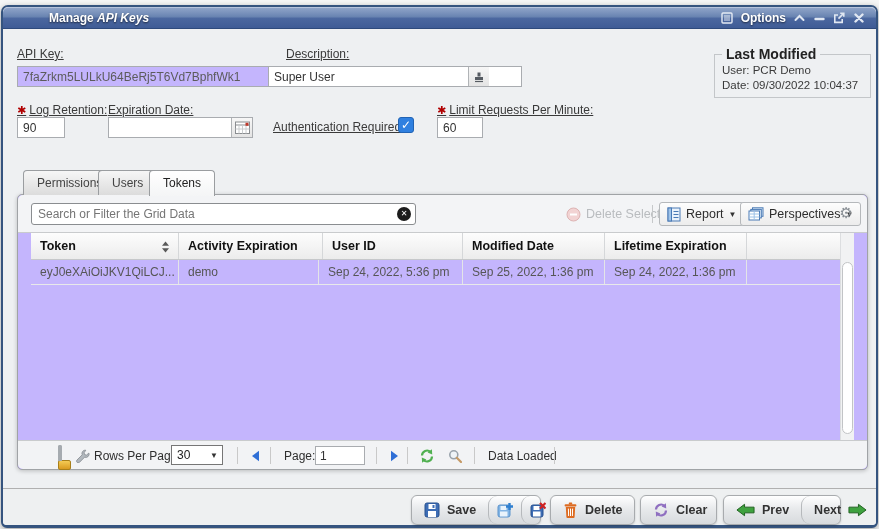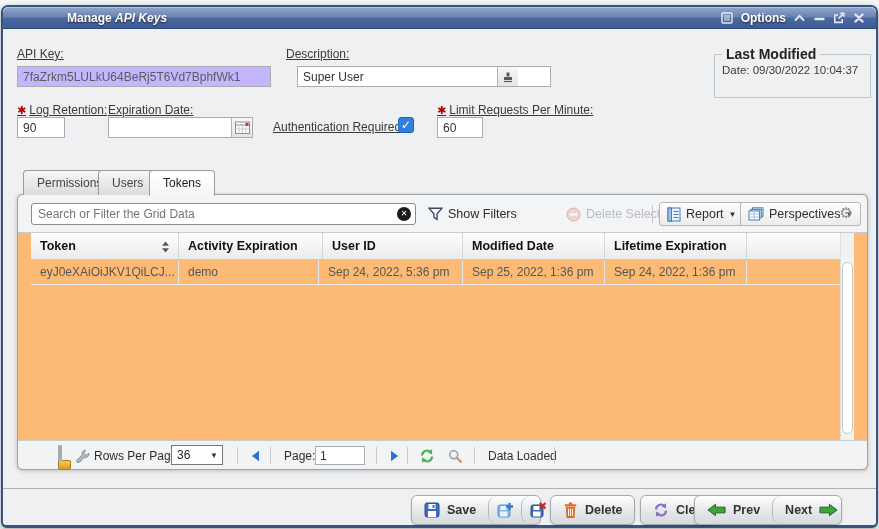--- a/index.html
+++ b/index.html
@@ -6,21 +6,21 @@
   html,body { width:879px; height:529px; }
   body { font-family:"Liberation Sans","DejaVu Sans",sans-serif; background:#f5f6f6; position:relative; overflow:hidden; }
   .window { position:absolute; left:1px; top:5px; width:877px; height:523px;
             border:2px solid #35547f; border-bottom-width:3px; border-radius:7px 7px 6px 6px;
             background:#eef0f2; box-shadow:0 2px 6px rgba(0,0,0,.35); }
   
   .titlebar { position:absolute; left:0; top:0; right:0; height:22px;
               background:linear-gradient(#93a7cb, #6a85b2 45%, #4b679f 55%, #3f5c96);
               border-radius:5px 5px 0 0; border-bottom:1px solid #2e4a7c;
               box-shadow:inset 0 1px 0 rgba(255,255,255,.35); display:flex; align-items:center; }
-  .title { margin-left:24px; font-size:12px; font-weight:bold; color:#fff; text-shadow:0 1px 2px rgba(0,0,0,.65);padding-left:40px; }
+  .title { margin-left:6px; font-size:12px; font-weight:bold; color:#fff; text-shadow:0 1px 2px rgba(0,0,0,.65);padding-left:40px; }
   .title em { font-style:italic; }
   .tb-right { position:absolute; right:10px; top:0; height:22px; display:flex; align-items:center; gap:6px; }
   .tb-btn { display:flex; align-items:center; gap:8px; cursor:pointer; color:#eef2f8;justify-content:space-between; }
   .opt-label { font-size:12px; font-weight:bold; color:#fff; text-shadow:0 1px 2px rgba(0,0,0,.6); }
   .winico { display:inline-flex; width:14px; height:14px; align-items:center; justify-content:center; cursor:pointer; }
   
   .lbl { position:absolute; font-size:12px; color:#3a3a3a; white-space:nowrap;text-decoration:underline; }
   .req { color:#b00000; font-size:11px; margin-right:3px; }
   .txt { position:absolute; height:21px; border:1px solid #a9acb0; background:#fff; font:12px "Liberation Sans","DejaVu Sans",sans-serif;
          color:#333; padding:0 5px; }
@@ -31,21 +31,21 @@
            border:1px solid #c3c6c9; font-size:11.5px; color:#3a3a3a; padding:1px 7px; }
   fieldset.lastmod legend { font-size:14px; font-weight:bold; color:#222; padding:0 4px; }
   fieldset.lastmod div { line-height:15px; }
   .checkbox { position:absolute; left:395px; top:110px; width:16px; height:16px; background:#2f80e0; border:1px solid #2163b4;
               border-radius:3px; color:#fff; font-size:12px; font-weight:bold; text-align:center; line-height:14px; cursor:pointer; }
   
   .tab { position:absolute; top:163px; height:25px; padding:0 13px; line-height:24px; font-size:12px; color:#444;
          background:linear-gradient(#f6f6f6,#dcdcdc); border:1px solid #9a9da0; border-bottom:none;
          border-radius:4px 4px 0 0; cursor:pointer; z-index:3; }
   .tab.active { background:linear-gradient(#ffffff,#f4f5f6); color:#222; height:26px; z-index:4; }
-  .panel { position:absolute; left:14px; top:187px; width:851px; height:276px; background:#fdba74;
+  .panel { position:absolute; left:14px; top:187px; width:851px; height:276px; background:#c4b5fd;
            border:1px solid #a0a3a6; border-radius:5px; box-shadow:0 1px 4px rgba(0,0,0,.22); z-index:2; }
   .toolbar { position:absolute; left:0; top:0; right:0; height:38px; background:#f3f4f6;
              border-bottom:1px solid #c9cbcd; border-radius:5px 5px 0 0; }
   .search { position:absolute; left:13px; top:8px; width:385px; height:22px; border:1px solid #8a8d90; border-radius:3px;
             font:12px "Liberation Sans","DejaVu Sans",sans-serif; padding:0 24px 0 6px; color:#444; }
   .clearbtn { position:absolute; left:379px; top:12px; width:14px; height:14px; border-radius:50%; background:#1c1c1c;
               color:#fff; font-size:8px; line-height:14px; text-align:center; cursor:pointer; }
   .tbar-item { position:absolute; top:7px; height:24px; display:flex; align-items:center; gap:5px; font-size:12.5px; color:#2e2e2e; cursor:pointer; }
   .tbar-item.disabled { color:#b9bcbf; cursor:default; }
   .tbar-btn { border:1px solid #b5b8bb; border-radius:3px; background:linear-gradient(#fdfdfd,#ececec); padding:0 7px; }
@@ -132,35 +132,36 @@
               <path d="M1.5 1.5 L8.5 8.5 M8.5 1.5 L1.5 8.5" stroke="#e0e7f2" stroke-width="2.4" stroke-linecap="round"></path>
             </svg>
           </span>
       </span>
     </div>
   </div>
 
   <label class="lbl" style="left:14px;top:40px">API Key:</label>
   <input class="txt ro" style="left: 14px; top: 59px; width: 254px;" readonly="" value="7faZrkm5LULkU64BeRj5T6Vd7BphfWk1">
   <label class="lbl" style="left:283px;top:40px">Description:</label>
-  <div style="position:absolute;left:294px;top:59px;width:222px;height:21px">
+  <div style="position:absolute;left:265px;top:59px;width:222px;height:21px">
     <input class="txt" style="left: 0px; top: 0px; width: 254px;" value="Super User">
     <span class="addon">
       <span>
           <svg width="12" height="12" viewBox="0 0 12 12">
             <rect x="4.5" y="1.5" width="3" height="4" fill="#565b62"></rect>
             <rect x="2" y="6" width="8" height="3" fill="#565b62"></rect>
             <line x1="2" y1="10.5" x2="10" y2="10.5" stroke="#565b62" stroke-width="1.2"></line>
           </svg>
         </span>
     </span>
   </div>
 
   <fieldset class="lastmod">
     <legend>Last Modified</legend>
+    <div>User: PCR Demo</div>
     <div>Date: 09/30/2022 10:04:37</div>
   </fieldset>
 
   <label class="lbl" style="left:14px;top:96px"><span class="req">✱</span><span>Log Retention:</span></label>
   <input class="txt" style="left: 14px; top: 110px; width: 48px;" value="90">
 
   <label class="lbl" style="left:105px;top:96px">Expiration Date:</label>
   <div style="position:absolute;left:105px;top:110px;width:145px;height:21px">
     <input class="txt" style="left: 0px; top: 0px; width: 145px;" value="">
     <span class="addon">
@@ -186,28 +187,20 @@
 
   <div class="tab" style="left:20px">Permissions</div>
   <div class="tab" style="left:95px">Users</div>
   <div class="tab active" style="left:146px">Tokens</div>
 
   <div class="panel">
     <div class="toolbar">
       <input class="search" placeholder="Search or Filter the Grid Data" style="">
       <span class="clearbtn">✕</span>
 
-      <div class="tbar-item" style="left:410px">
-        <span>
-            <svg width="15" height="14" viewBox="0 0 15 14">
-              <path d="M1 1.2 H14 L9 7 V12.4 L6 10.4 V7 Z" fill="#fff" stroke="#3c4963" stroke-width="1.4"></path>
-            </svg>
-          </span>
-        <span>Show Filters</span>
-      </div>
 
       <div class="tbar-item disabled" style="left:548px">
         <span>
             <svg width="15" height="15" viewBox="0 0 15 15">
               <circle cx="7.5" cy="7.5" r="6.5" fill="#f2d3d3" stroke="#ddb3b3"></circle>
               <line x1="4" y1="7.5" x2="11" y2="7.5" stroke="#fff" stroke-width="2"></line>
             </svg>
           </span>
         <span>Delete Selected</span>
       </div>
@@ -277,21 +270,21 @@
 
     <div class="gfoot">
       <span class="lock"><span class="sh"></span><span class="bd" style="display:block"></span></span>
       <span class="gf" style="left:57px">
           <svg width="15" height="14" viewBox="0 0 15 14">
             <path d="M10.8 1.2 a3.3 3.3 0 0 0 -3.6 4.6 L2 11 a1.7 1.7 0 0 0 2.4 2.4 L9.6 8.2 a3.3 3.3 0 0 0 4.3 -4.2 L11.5 6.1 L9.6 5.6 L9.1 3.7 Z" fill="#b2b8be" stroke="#868c92" stroke-width="0.8"></path>
           </svg>
         </span>
       <span class="gf" style="left:76px">Rows Per Page:</span>
       <div class="select">
-        <span>36</span>
+        <span>30</span>
         <span class="ddarrow">▼</span>
       </div>
       <span class="fsep" style="left:219px"></span>
       <span class="gf pager" style="left:233px">
           <svg width="9" height="12" viewBox="0 0 9 12">
             <path d="M8 0.8 V11.2 L1 6 Z" fill="#2f6fd6"></path>
           </svg>
         </span>
       <span class="fsep" style="left:252px"></span>
       <span class="gf" style="left:266px">Page:</span>
@@ -383,21 +376,21 @@
               <path d="M3 7.5 A5 5 0 0 1 11.5 4" fill="none" stroke="#8f6fc0" stroke-width="2.2"></path>
               <polygon points="12.9,1.2 13.2,6.4 8.6,4.6" fill="#8f6fc0"></polygon>
               <path d="M13 8.5 A5 5 0 0 1 4.5 12" fill="none" stroke="#8f6fc0" stroke-width="2.2"></path>
               <polygon points="3.1,14.8 2.8,9.6 7.4,11.4" fill="#8f6fc0"></polygon>
             </svg>
           </span>
         <span>Clear</span>
       </div>
     </div>
 
-    <div class="bgroup" style="left:691px;width:148px">
+    <div class="bgroup" style="left:720px;width:118px">
       <div class="bseg" style="flex:1">
         <span>
             <svg width="19" height="14" viewBox="0 0 20 14">
               <path d="M9 1 V4 H19 V10 H9 V13 L1 7 Z" fill="#3fa23f" stroke="#1e5e1e" stroke-width="1"></path>
             </svg>
           </span>
         <span>Prev</span>
       </div>
       <div class="bseg" style="flex:1">
         <span>Next</span>

